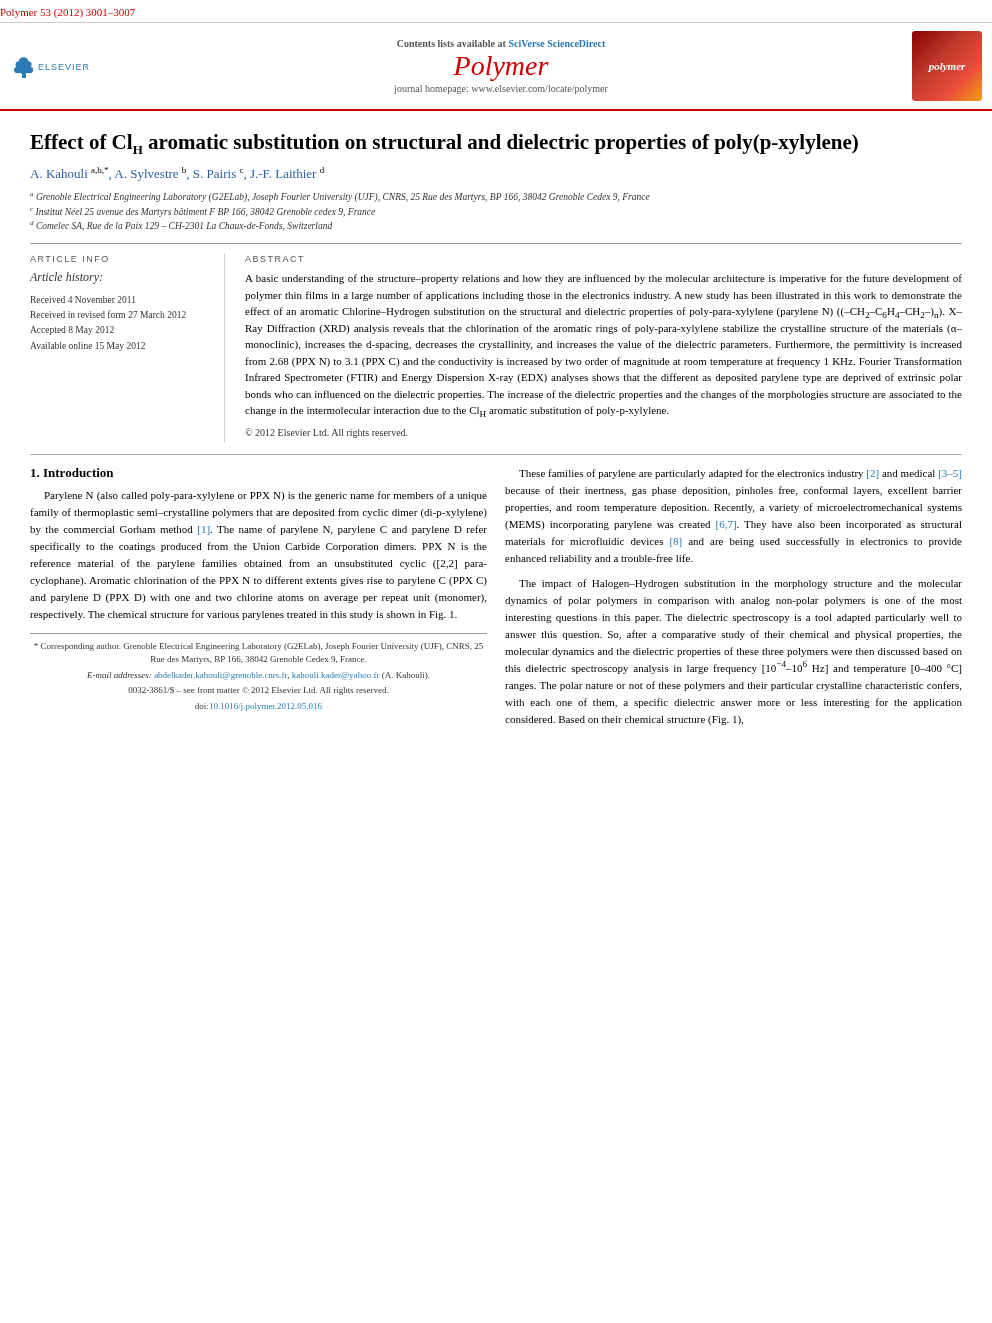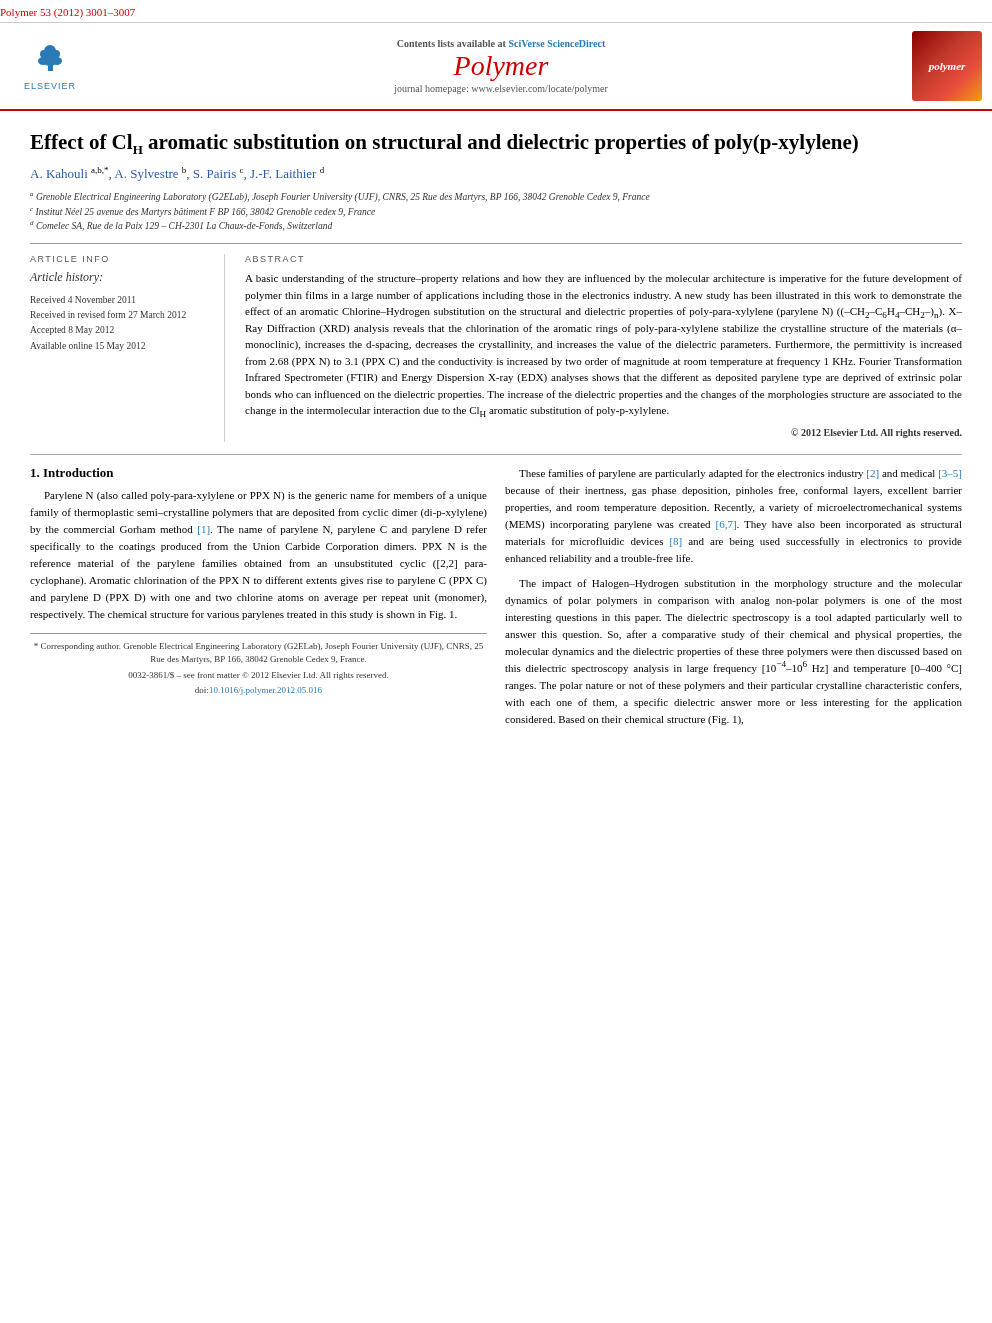--- a/index.html
+++ b/index.html
@@ -74,21 +74,21 @@
       font-style: italic;
       font-weight: bold;
       border-radius: 3px;
       flex-shrink: 0;
     }
     
     .elsevier-logo-box {
       width: 80px;
       height: 50px;
       display: flex;
-      flex-direction: column;
+      flex-direction: row;
       align-items: center;
       justify-content: space-between;
       flex-shrink: 0;
     }
     .elsevier-tree {
       width: 35px;
       height: 30px;
     }
     .elsevier-text {
       font-size: 9px;
@@ -195,25 +195,23 @@
     
     .abstract-text {
       font-size: 11px;
       line-height: 1.5;
       text-align: justify;
       margin-bottom: 8px;
     }
 
     .copyright-line {
       font-size: 10px;
-      text-align: right;
       color: #333;
       margin-top: 4px;
       margin-bottom: 4px;
-      font-weight: bold;
     }
 
     
     .section-divider {
       border: none;
       border-top: 1px solid #aaa;
       margin: 12px 0 10px;
     }
 
     
@@ -360,20 +358,21 @@
           <span> </span>
           <span>Introduction</span>
         </div>
 
         <p class="body-para">
           Parylene N (also called poly-para-xylylene or PPX N) is the generic name for members of a unique family of thermoplastic semi–crystalline polymers that are deposited from cyclic dimer (di-p-xylylene) by the commercial Gorham method <span class="cite">[1]</span>. The name of parylene N, parylene C and parylene D refer specifically to the coatings produced from the Union Carbide Corporation dimers. PPX N is the reference material of the parylene families obtained from an unsubstituted cyclic ([2,2] para-cyclophane). Aromatic chlorination of the PPX N to different extents gives rise to parylene C (PPX C) and parylene D (PPX D) with one and two chlorine atoms on average per repeat unit (monomer), respectively. The chemical structure for various parylenes treated in this study is shown in Fig. 1.
         </p>
 
         <div class="footnotes">
           <p>* Corresponding author. Grenoble Electrical Engineering Laboratory (G2ELab), Joseph Fourier University (UJF), CNRS, 25 Rue des Martyrs, BP 166, 38042 Grenoble Cedex 9, France.</p>
+          <p><em>E-mail addresses:</em> <a href="#" style="color:#2a7ab5;text-decoration:none;">abdelkader.kahouli@grenoble.cnrs.fr</a>, <a href="#" style="color:#2a7ab5;text-decoration:none;">kahouli.kader@yahoo.fr</a> (A. Kahouli).</p>
           <p>0032-3861/$ – see front matter © 2012 Elsevier Ltd. All rights reserved.</p>
           <p>doi:<a href="#" style="color:#2a7ab5;text-decoration:none;">10.1016/j.polymer.2012.05.016</a></p>
         </div>
       </div>
 
       <div class="body-right">
 
         <p class="body-para">
           These families of parylene are particularly adapted for the electronics industry <span class="cite">[2]</span> and medical <span class="cite">[3–5]</span> because of their inertness, gas phase deposition, pinholes free, conformal layers, excellent barrier properties, and room temperature deposition. Recently, a variety of microelectromechanical systems (MEMS) incorporating parylene was created <span class="cite">[6,7]</span>. They have also been incorporated as structural materials for microfluidic devices <span class="cite">[8]</span> and are being used successfully in electronics to provide enhanced reliability and a trouble-free life.
         </p>

